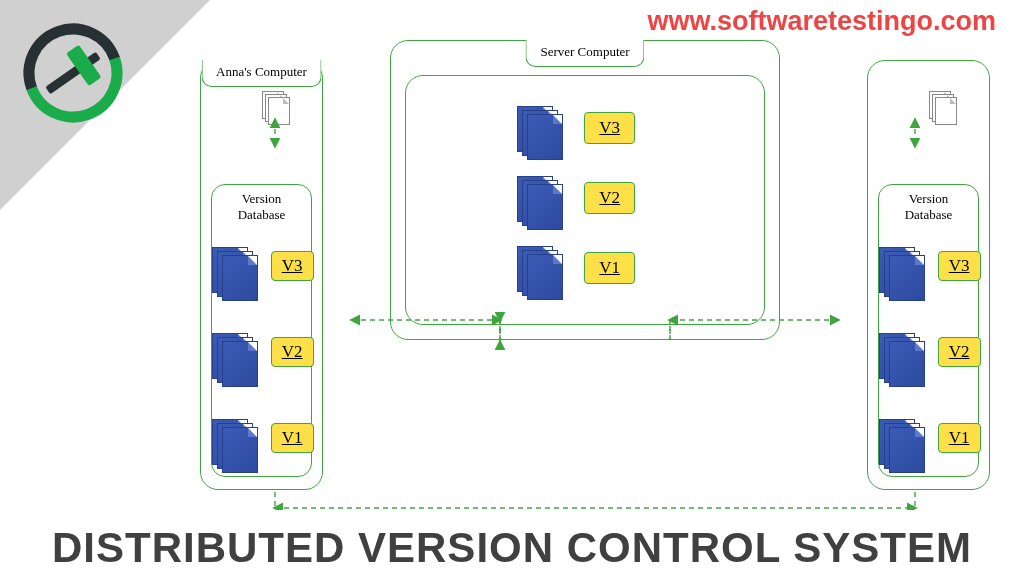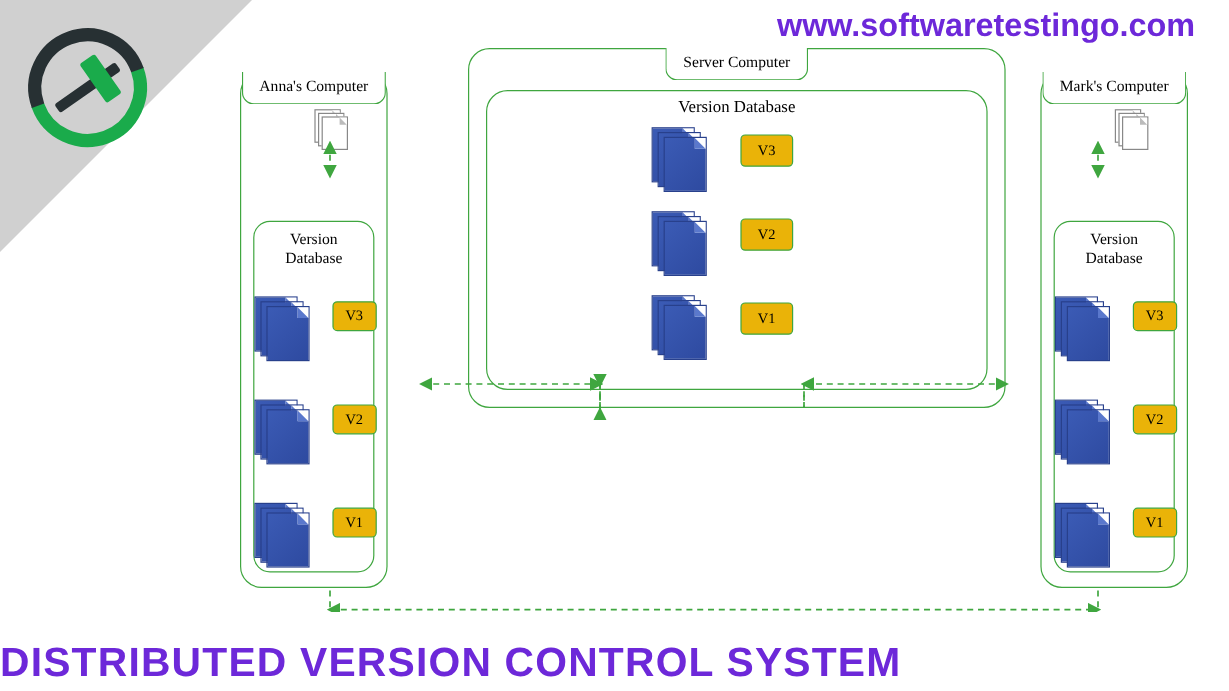--- a/index.html
+++ b/index.html
@@ -10,28 +10,29 @@
   .tri {
     position: absolute; top: 0; left: 0; width: 0; height: 0;
     border-top: 210px solid #d0d0d0;
     border-right: 210px solid transparent;
   }
   .logo { position: absolute; top: 18px; left: 18px; width: 110px; height: 110px; }
 
   .site-url {
     position: absolute; top: 6px; right: 28px;
     font-family: Arial, Helvetica, sans-serif;
-    font-weight: 700; font-size: 27px; color: #6d28d9;
+    font-weight: 700; font-size: 27px; color: #ef4444;
   }
 
   .bottom-title {
     position: absolute; left: 0; right: 0; bottom: 4px;
+    text-align: center;
     font-family: Arial, Helvetica, sans-serif;
     font-weight: 800; letter-spacing: 1px;
-    font-size: 34px; color: #6d28d9;
+    font-size: 42px; color: #404040;
   }
 
   
   .diagram { position: absolute; left: 200px; top: 40px; width: 790px; height: 470px; }
 
   .panel {
     position: absolute;
     border: 1.5px solid #3fa63f;
     border-radius: 18px;
     background: #fff;
@@ -63,26 +64,26 @@
   }
   .inner-db .db-label { font-size: 13px; line-height: 1.2; }
 
   .ver-stack { position: absolute; left: 50%; transform: translateX(-50%); display: flex; flex-direction: column; gap: 30px; }
   .client .ver-stack { top: 62px; }
 
   .ver-item { position: relative; width: 100px; height: 56px; }
   .ver-label {
     position: absolute; right: -2px; top: 4px;
     border: 1.5px solid #3fa63f; border-radius: 4px;
-    background: #eab308;
-    font-size: 12px; padding: 4px 10px;
-  }
-
-  
-  .server { left: 190px; top: 0; width: 448px; height: 300px; }
+    background: #fde047;
+    font-size: 17px; padding: 4px 10px; text-decoration: underline;
+  }
+
+  
+  .server { left: 190px; top: 0; width: 390px; height: 300px; }
   .server-inner {
     position: absolute; left: 14px; right: 14px; top: 34px; bottom: 14px;
     border: 1.5px solid #3fa63f; border-radius: 18px;
     text-align: center; padding-top: 6px;
   }
   .server-inner .db-label { font-size: 14px; }
   .server .ver-stack { top: 30px; gap: 18px; left: 45%; }
   .server .ver-item { height: 52px; }
   .server .ver-label { right: -18px; top: 6px; padding: 5px 14px; }
 
@@ -172,21 +173,20 @@
               </div>
             <div class="ver-label">V1</div>
           </div>
         </div>
       </div>
     </div>
 
     <div class="panel server">
       <div class="panel-title-tab">Server Computer</div>
       <div class="server-inner">
-        <div class="db-label">Version Database</div>
         <div class="ver-stack">
           <div class="ver-item">
             <div class="sheets">
                 <div class="sheet s1"></div>
                 <div class="sheet s2"></div>
                 <div class="sheet s3"></div>
               </div>
             <div class="ver-label">V3</div>
           </div>
           <div class="ver-item">
@@ -203,21 +203,20 @@
                 <div class="sheet s2"></div>
                 <div class="sheet s3"></div>
               </div>
             <div class="ver-label">V1</div>
           </div>
         </div>
       </div>
     </div>
 
     <div class="panel client right">
-      <div class="panel-title-tab">Mark's Computer</div>
       <div class="file-icon-slot">
         <div class="sheets tiny">
             <div class="sheet s1"></div>
             <div class="sheet s2"></div>
             <div class="sheet s3"></div>
           </div>
       </div>
       <div class="inner-db">
         <div class="db-label">Version<br>Database</div>
         <div class="ver-stack">

